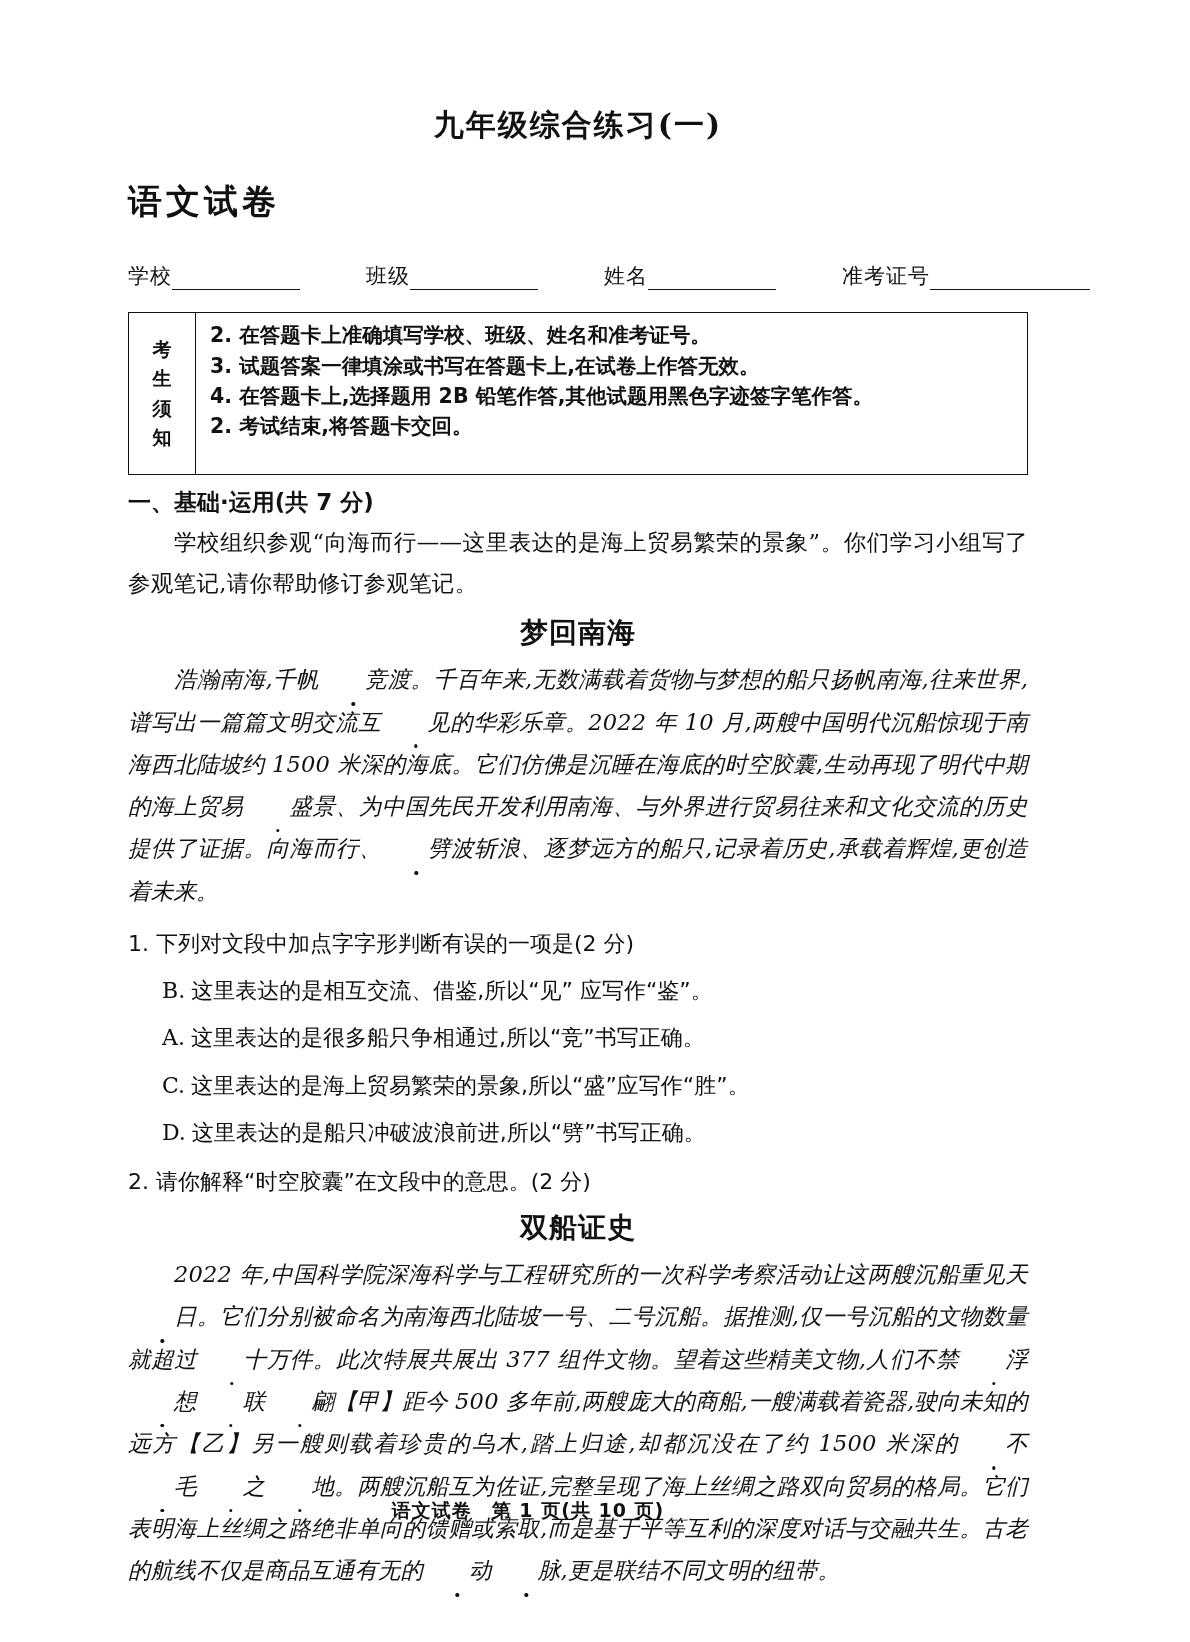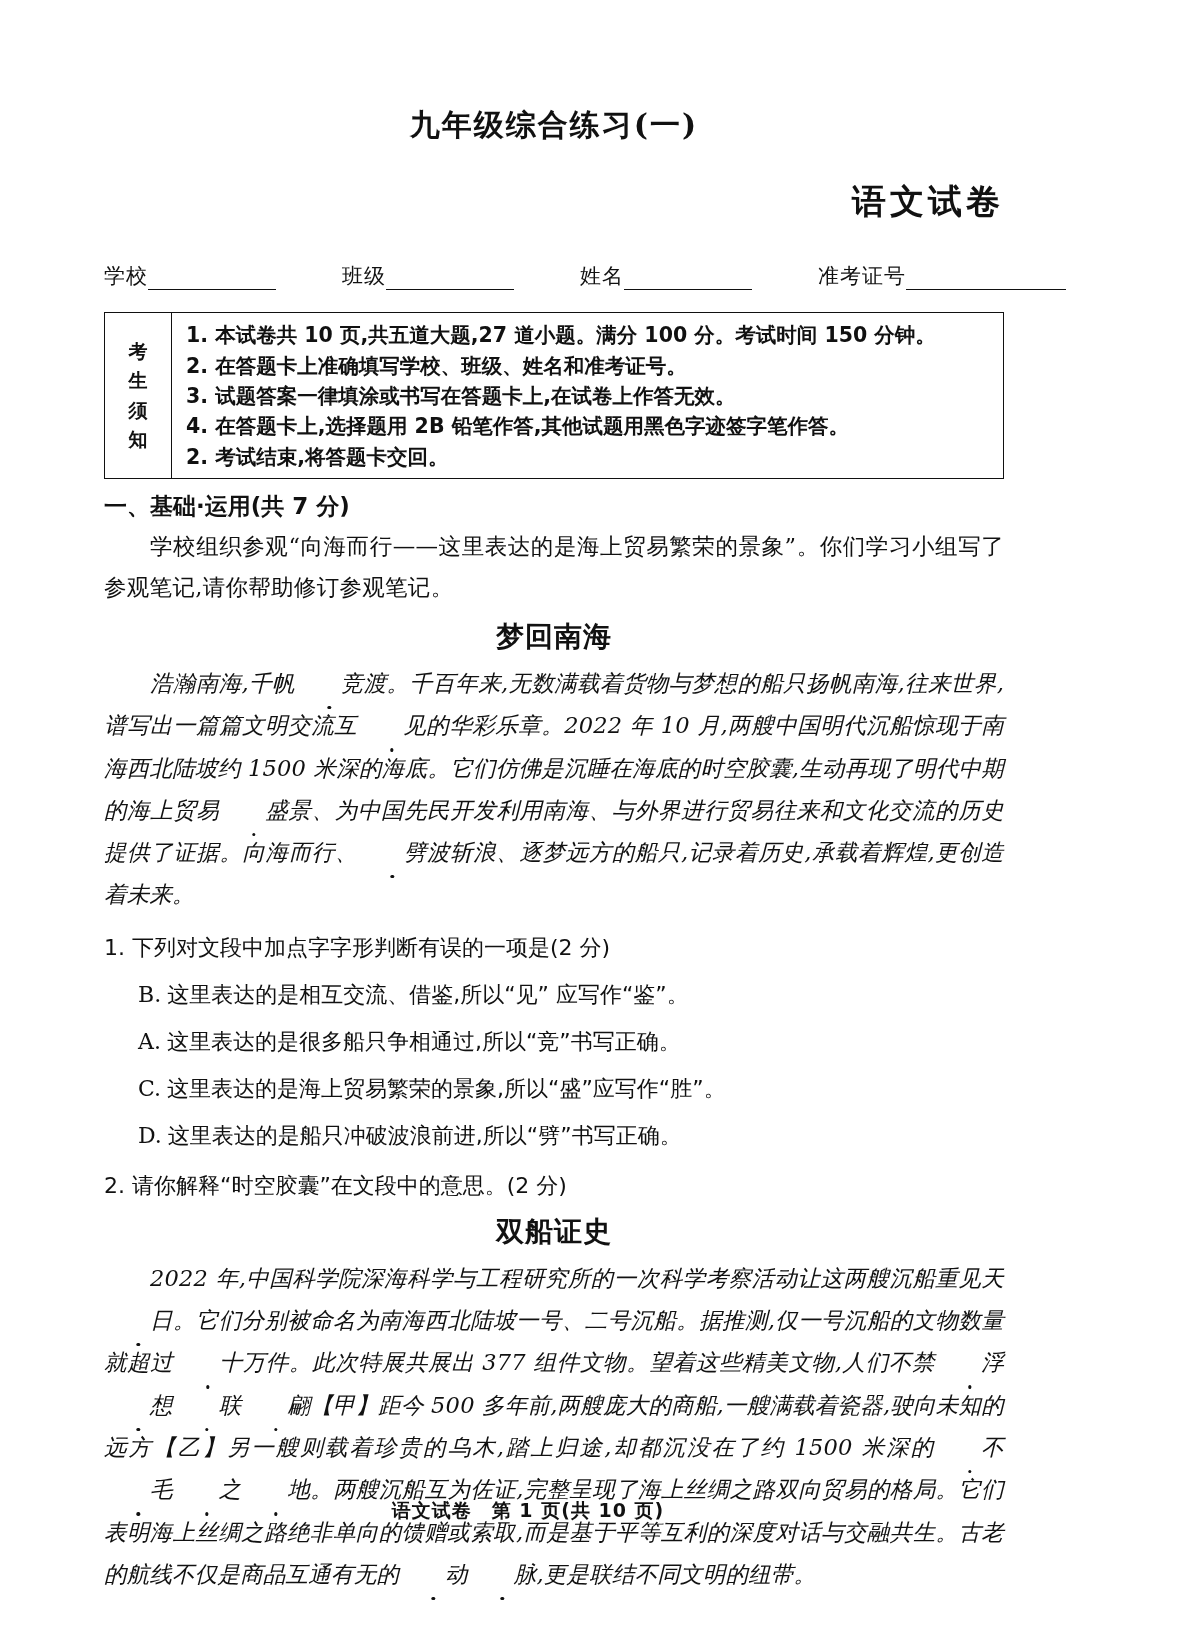--- a/index.html
+++ b/index.html
@@ -18,37 +18,37 @@
   .page {
     position: absolute;
     left: 0; top: 0;
     width: 1190px;
     height: 1642px;
     padding: 0;
     box-sizing: border-box;
   }
   .inner {
     position: absolute;
-    left: 104px;
+    left: 128px;
     top: 0;
     width: 900px;
   }
 
   
   .doc-title {
     text-align: center;
     font-family: "DejaVu Serif", "Liberation Serif", serif;
     font-weight: bold;
     font-size: 30px;
     letter-spacing: 2px;
     margin-top: 108px;
     line-height: 1.1;
   }
   .doc-subtitle {
-    text-align: right;
+    text-align: left;
     font-family: "DejaVu Sans", "Liberation Sans", sans-serif;
     font-weight: bold;
     font-size: 34px;
     letter-spacing: 4px;
     margin-top: 42px;
     line-height: 1.1;
   }
 
   
   .idline {
@@ -230,21 +230,20 @@
     </div>
 
     <div class="notice">
       <div class="notice-label">
         <span>考</span>
         <span>生</span>
         <span>须</span>
         <span>知</span>
       </div>
       <div class="notice-body">
-        <div class="notice-item">1. 本试卷共 10 页,共五道大题,27 道小题。满分 100 分。考试时间 150 分钟。</div>
         <div class="notice-item">2. 在答题卡上准确填写学校、班级、姓名和准考证号。</div>
         <div class="notice-item">3. 试题答案一律填涂或书写在答题卡上,在试卷上作答无效。</div>
         <div class="notice-item">4. 在答题卡上,选择题用 2B 铅笔作答,其他试题用黑色字迹签字笔作答。</div>
         <div class="notice-item">2. 考试结束,将答题卡交回。</div>
       </div>
     </div>
 
     <div class="sec-head">一、基础·运用(共 7 分)</div>
 
     <div class="para indent">学校组织参观“向海而行——这里表达的是海上贸易繁荣的景象”。你们学习小组写了参观笔记,请你帮助修订参观笔记。</div>

